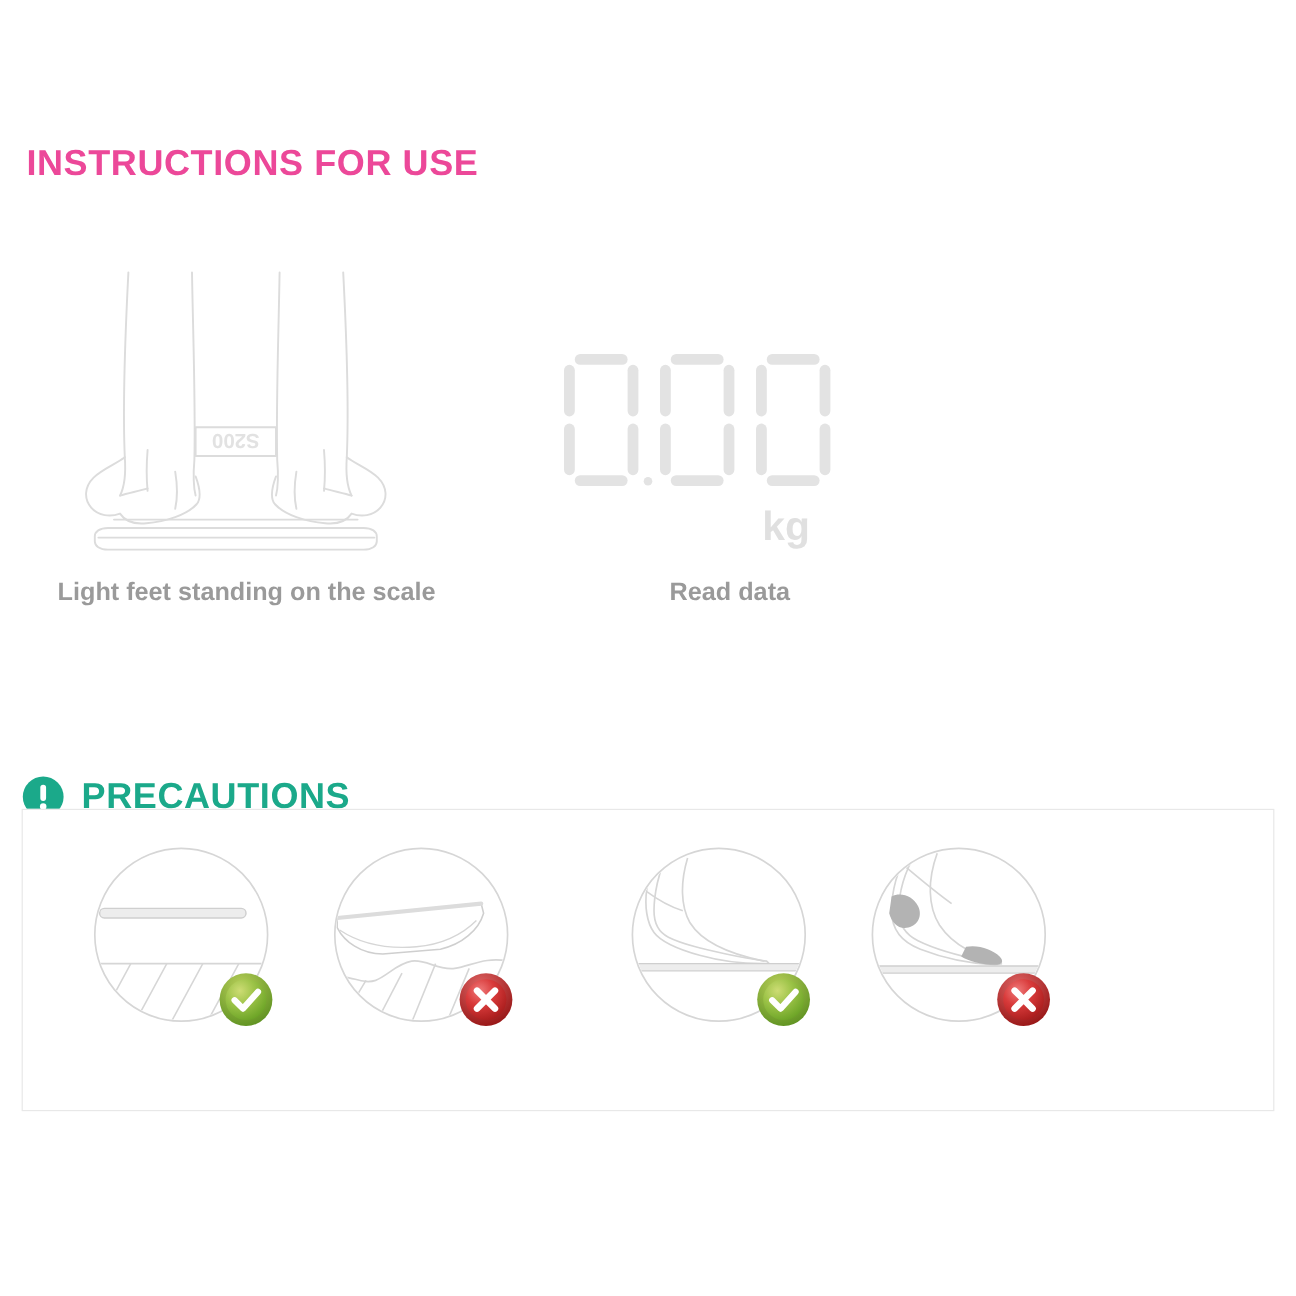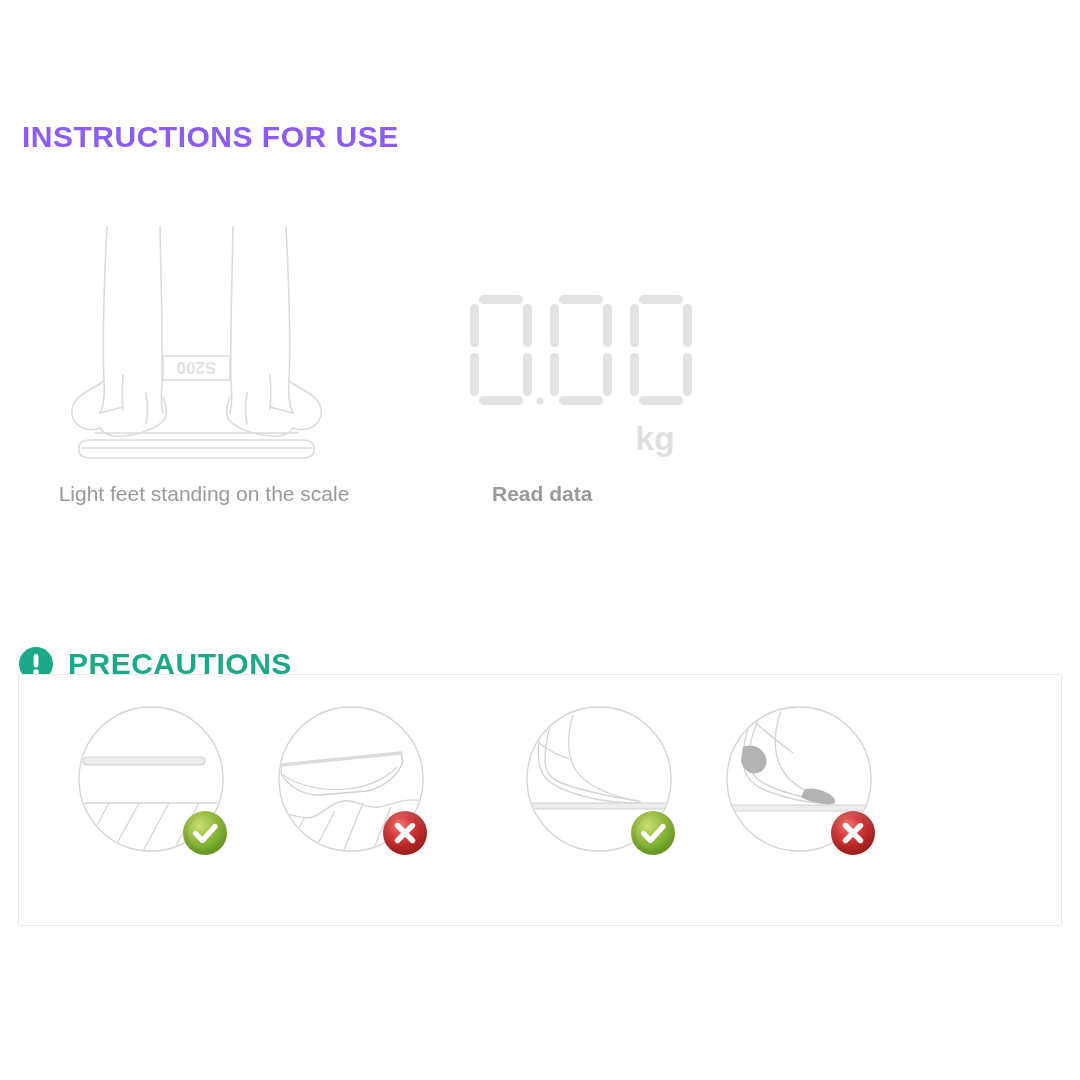--- a/index.html
+++ b/index.html
@@ -16,21 +16,21 @@
   }
 
   
   .heading-instructions {
     position: absolute;
     left: 22px;
     top: 120px;
     font-size: 30px;
     font-weight: bold;
     letter-spacing: 0.5px;
-    color: #8b5cf6;
+    color: #ec4899;
     white-space: nowrap;
   }
 
   .precautions-header {
     position: absolute;
     left: 18px;
     top: 614px;
     display: flex;
     align-items: center;
     gap: 14px;
@@ -70,22 +70,22 @@
     height: 255px;
     display: block;
   }
   .step-caption {
     margin-top: 12px;
     font-size: 21px;
     color: #9a9a9a;
     text-align: center;
     white-space: nowrap;
   }
-  .step-1 .step-caption { text-align: center; margin-left: -12px; }
-  .step-2 .step-caption { text-align: left; margin-left: 52px; }
+  .step-1 .step-caption { text-align: center; margin-left: -12px; font-weight: bold; }
+  .step-2 .step-caption { text-align: left; margin-left: 118px; }
 
   
   .precautions-panel {
     position: absolute;
     left: 18px;
     top: 674px;
     width: 1044px;
     height: 252px;
     border: 1px solid #e8e8e8;
     box-sizing: border-box;

